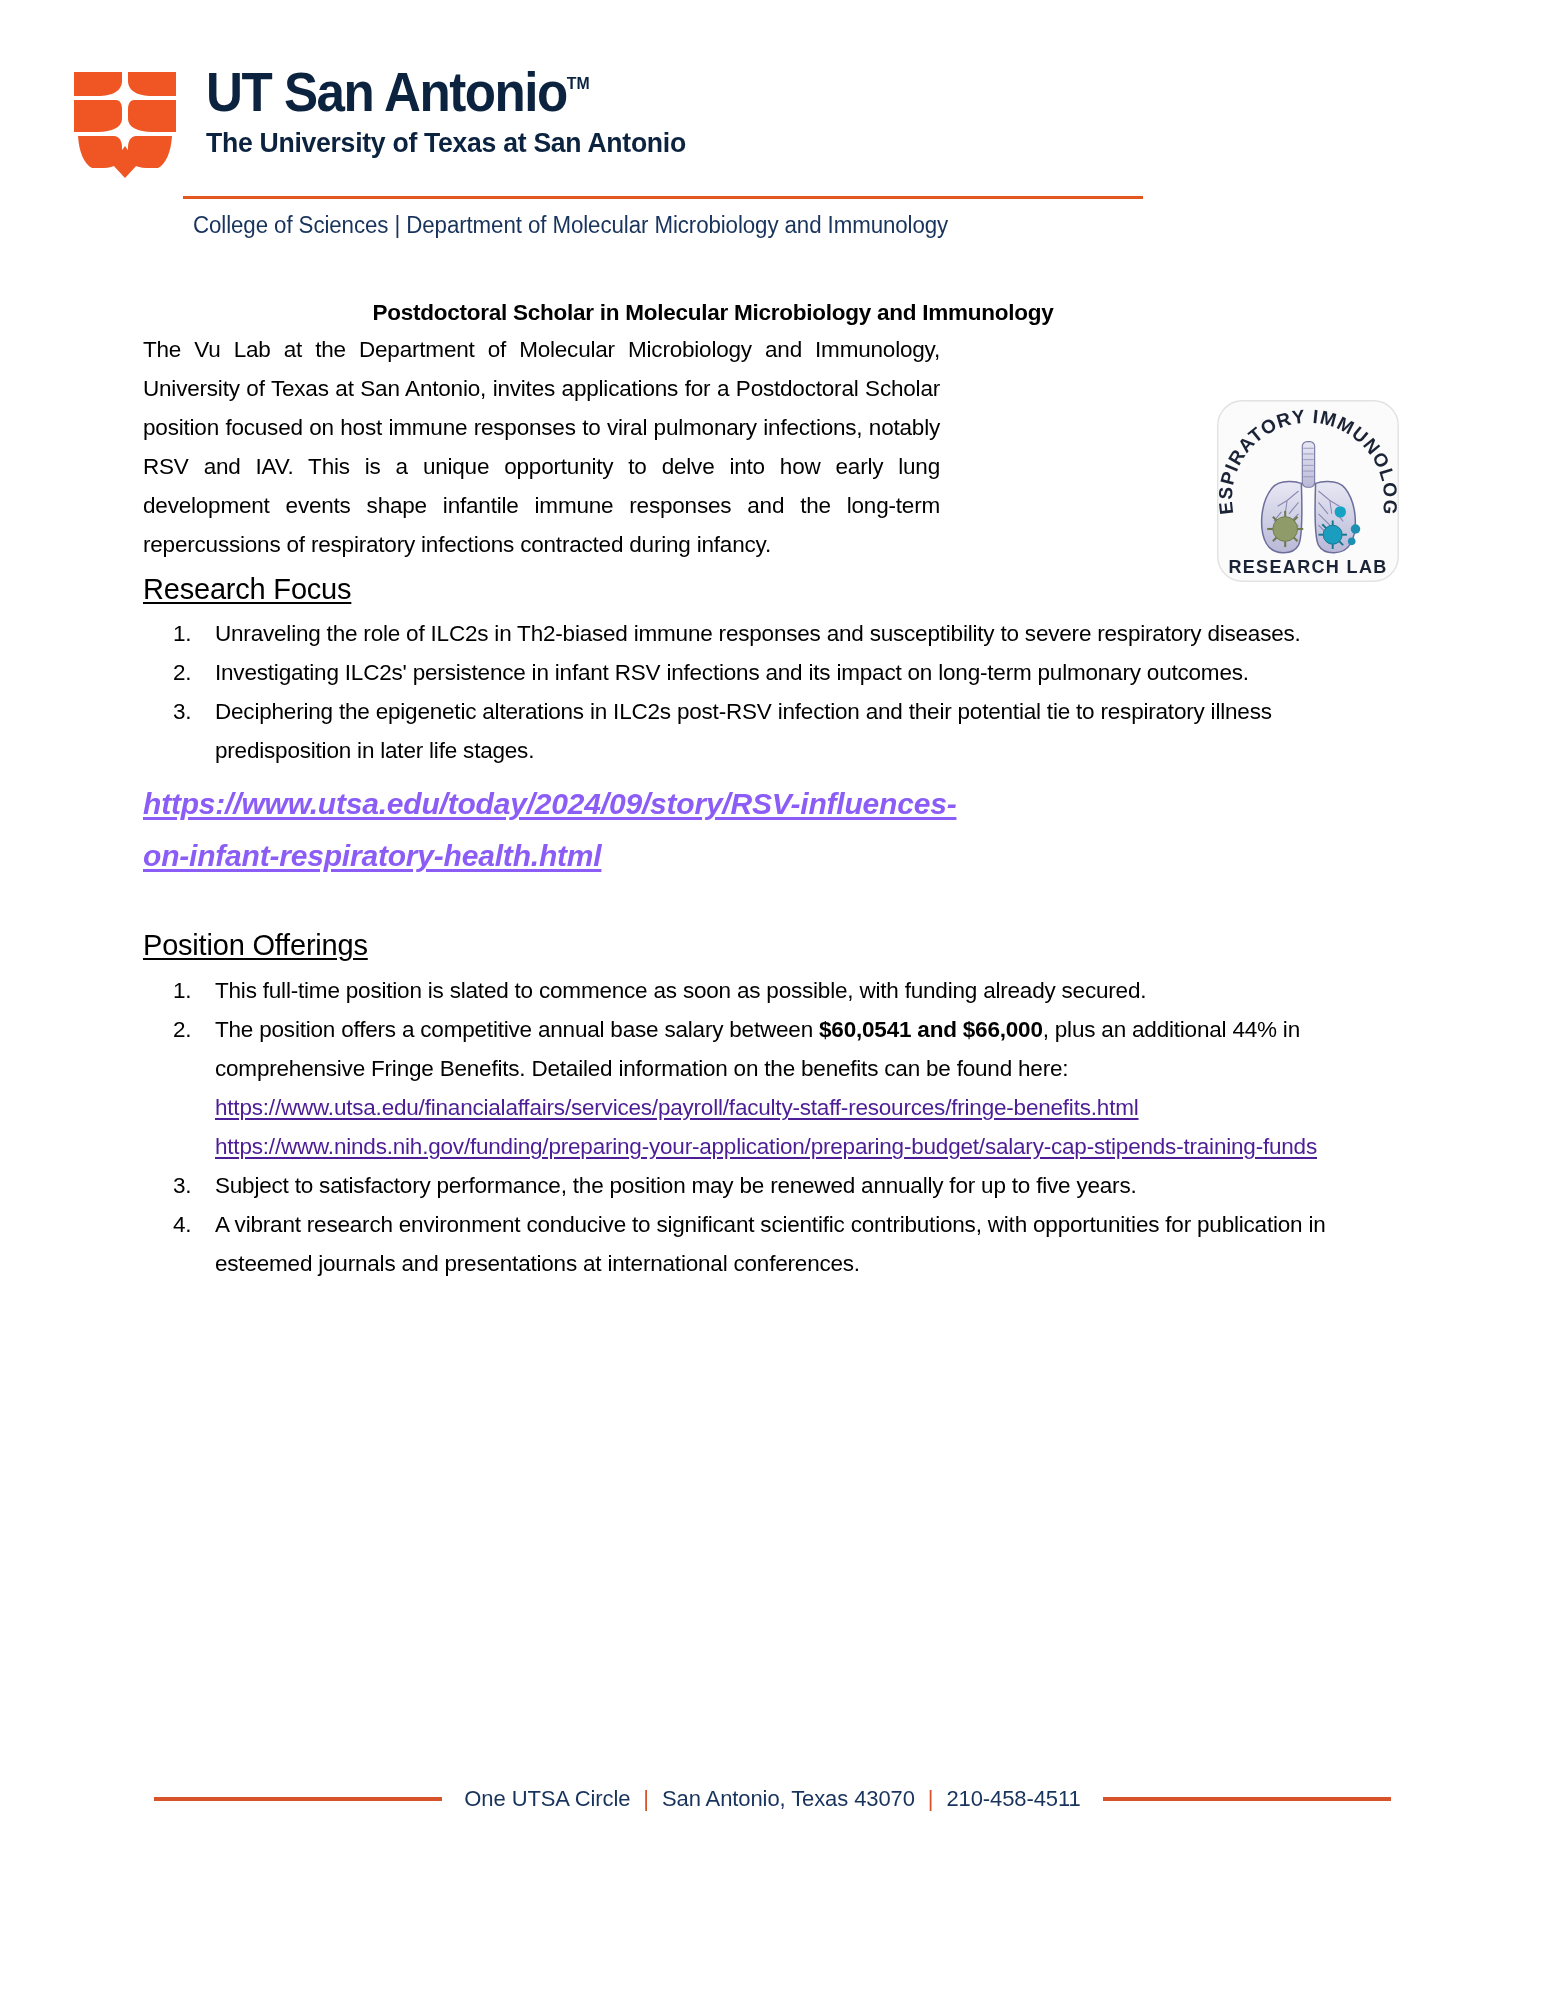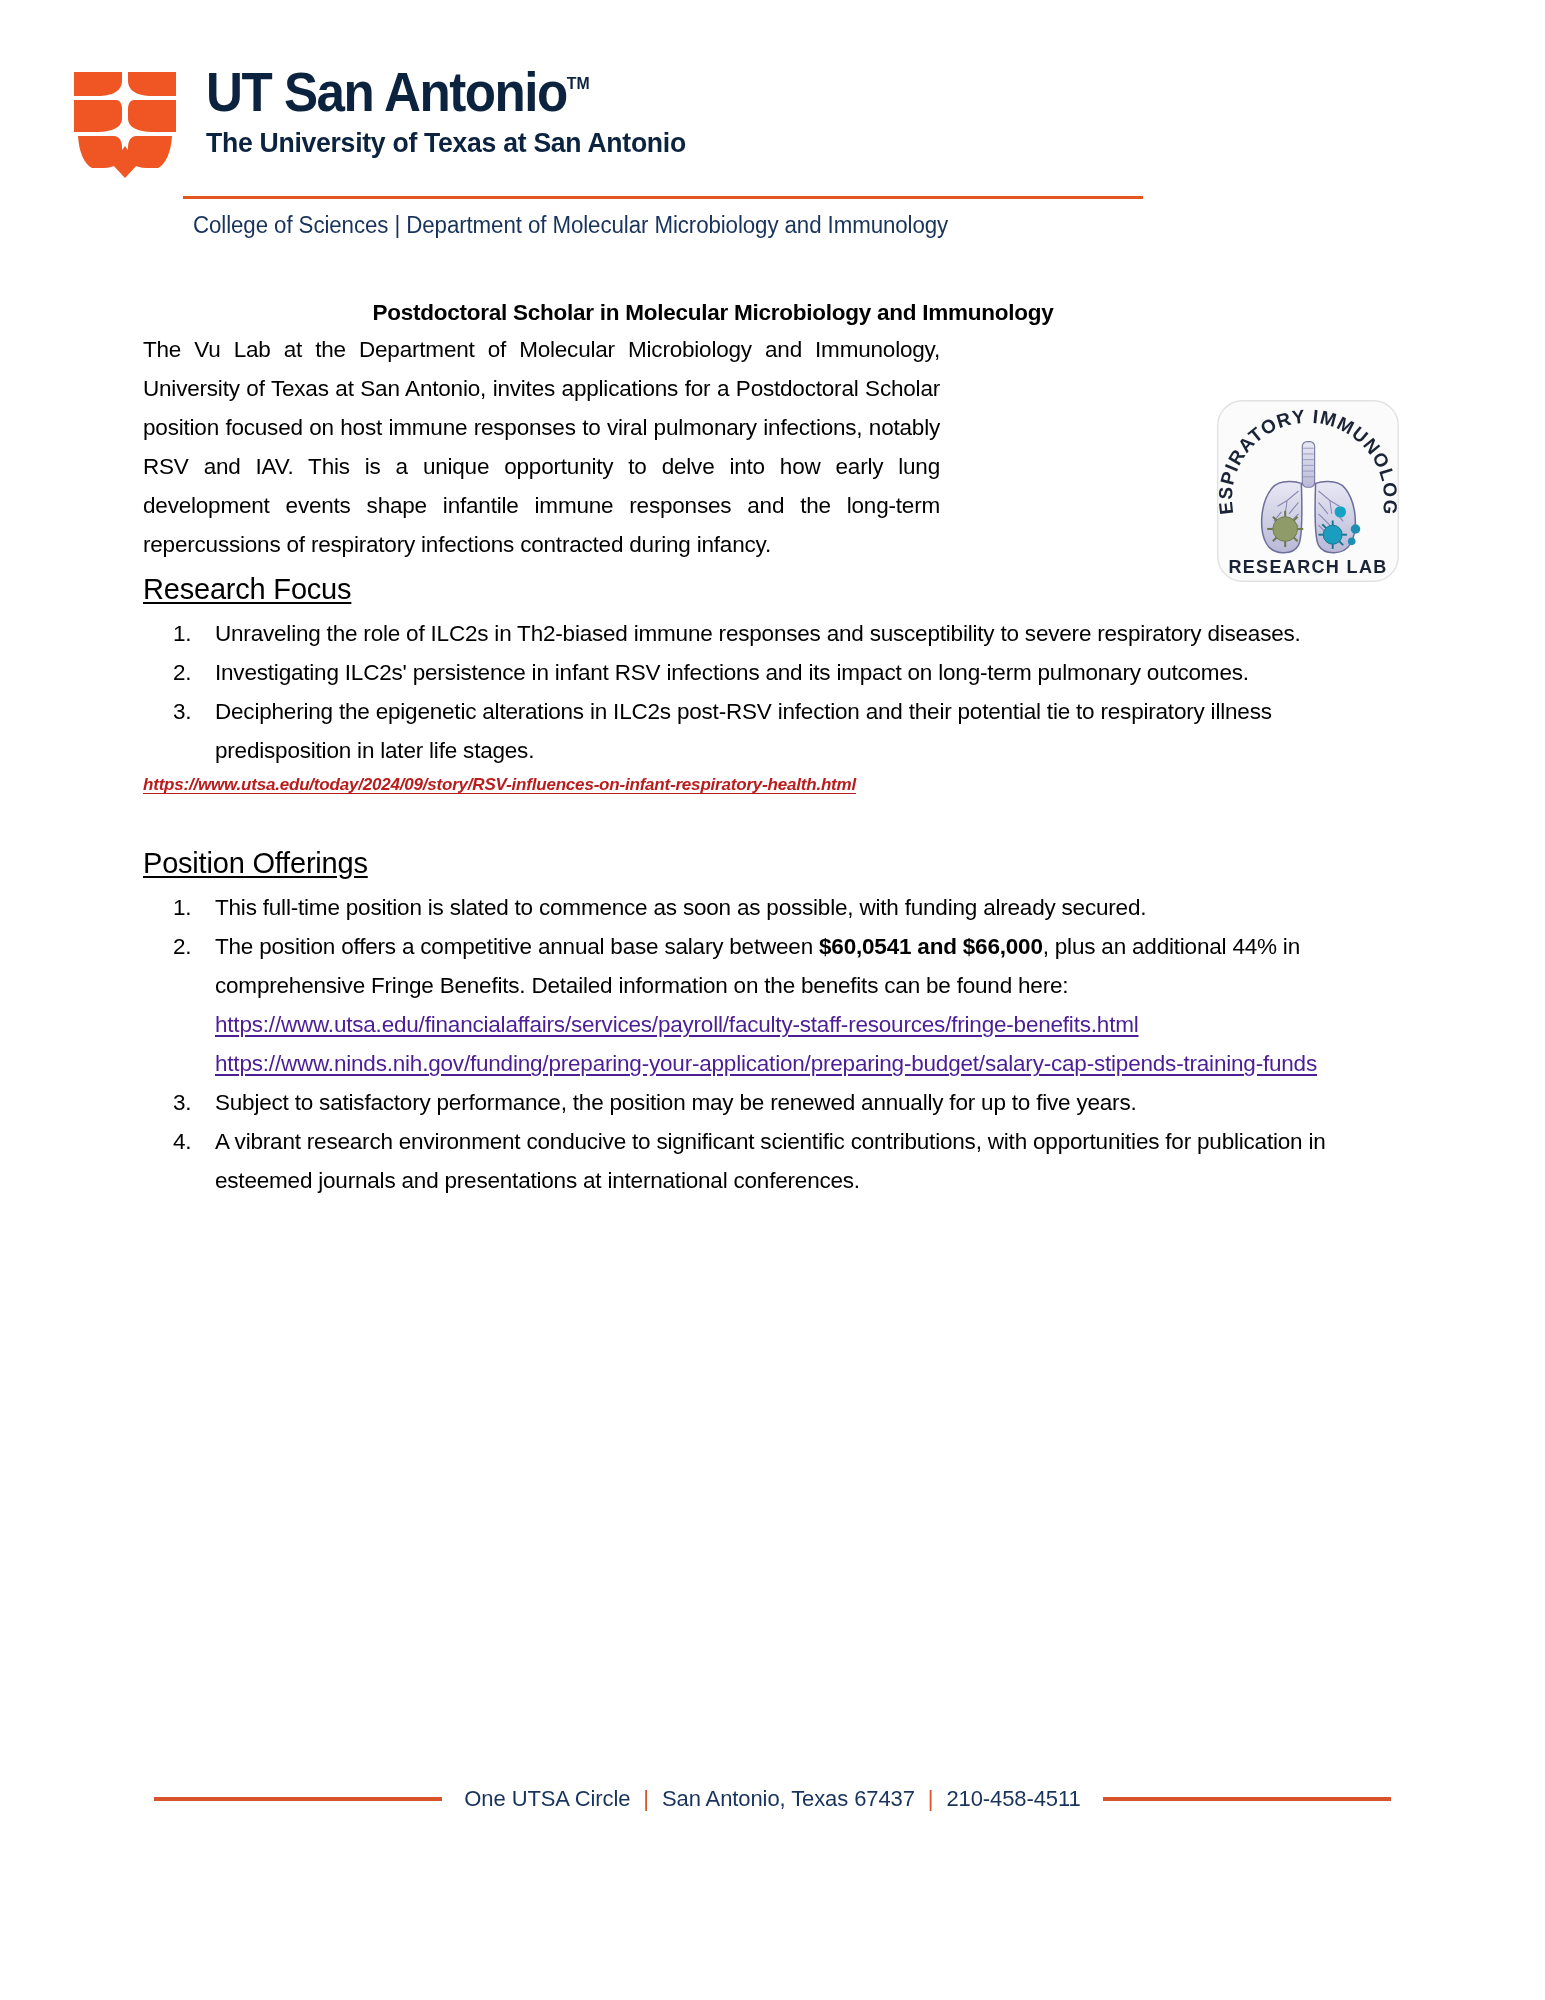--- a/index.html
+++ b/index.html
@@ -153,30 +153,31 @@
     width: 34px;
     text-align: left;
   }
   .link {
     color: #4c1d95;
     text-decoration: underline;
     text-underline-offset: 2.5px;
     word-break: break-all;
   }
   .link-strong {
-    color: #b91c1c;
+    color: #8b5cf6;
     font-weight: bold;
     font-style: italic;
     text-decoration: underline;
     text-underline-offset: 3px;
-    font-size: 17px;
+    font-size: 30px;
     line-height: 1.735;
     letter-spacing: -0.2px;
     display: block;
     width: 840px;
+    margin-top: 8px;
   }
   .bold { font-weight: bold; }
   .spacer-line { height: 38px; }
 
   
   .lab-logo {
     position: absolute;
     right: 0px;
     top: 66px;
     width: 190px;
@@ -326,17 +327,17 @@
     <ol class="numlist">
       <li>This full-time position is slated to commence as soon as possible, with funding already secured.</li>
       <li><span>The position offers a competitive annual base salary between </span><span class="bold">$60,0541 and $66,000</span><span>, plus an additional 44% in comprehensive Fringe Benefits. Detailed information on the benefits can be found here:</span><br><a class="link" href="#">https://www.utsa.edu/financialaffairs/services/payroll/faculty-staff-resources/fringe-benefits.html</a><br><a class="link" href="#">https://www.ninds.nih.gov/funding/preparing-your-application/preparing-budget/salary-cap-stipends-training-funds</a></li>
       <li>Subject to satisfactory performance, the position may be renewed annually for up to five years.</li>
       <li>A vibrant research environment conducive to significant scientific contributions, with opportunities for publication in esteemed journals and presentations at international conferences.</li>
     </ol>
   </div>
 
   <div class="footer">
     <div class="footer-rule left"></div>
-    <div class="footer-text"><span>One UTSA Circle</span><span class="footer-sep">|</span><span>San Antonio, Texas 67437</span><span class="footer-sep">|</span><span>210-458-4511</span></div>
+    <div class="footer-text"><span>One UTSA Circle</span><span class="footer-sep">|</span><span>San Antonio, Texas 43070</span><span class="footer-sep">|</span><span>210-458-4511</span></div>
     <div class="footer-rule right"></div>
   </div>
 
 </div>
 
 </body></html>

